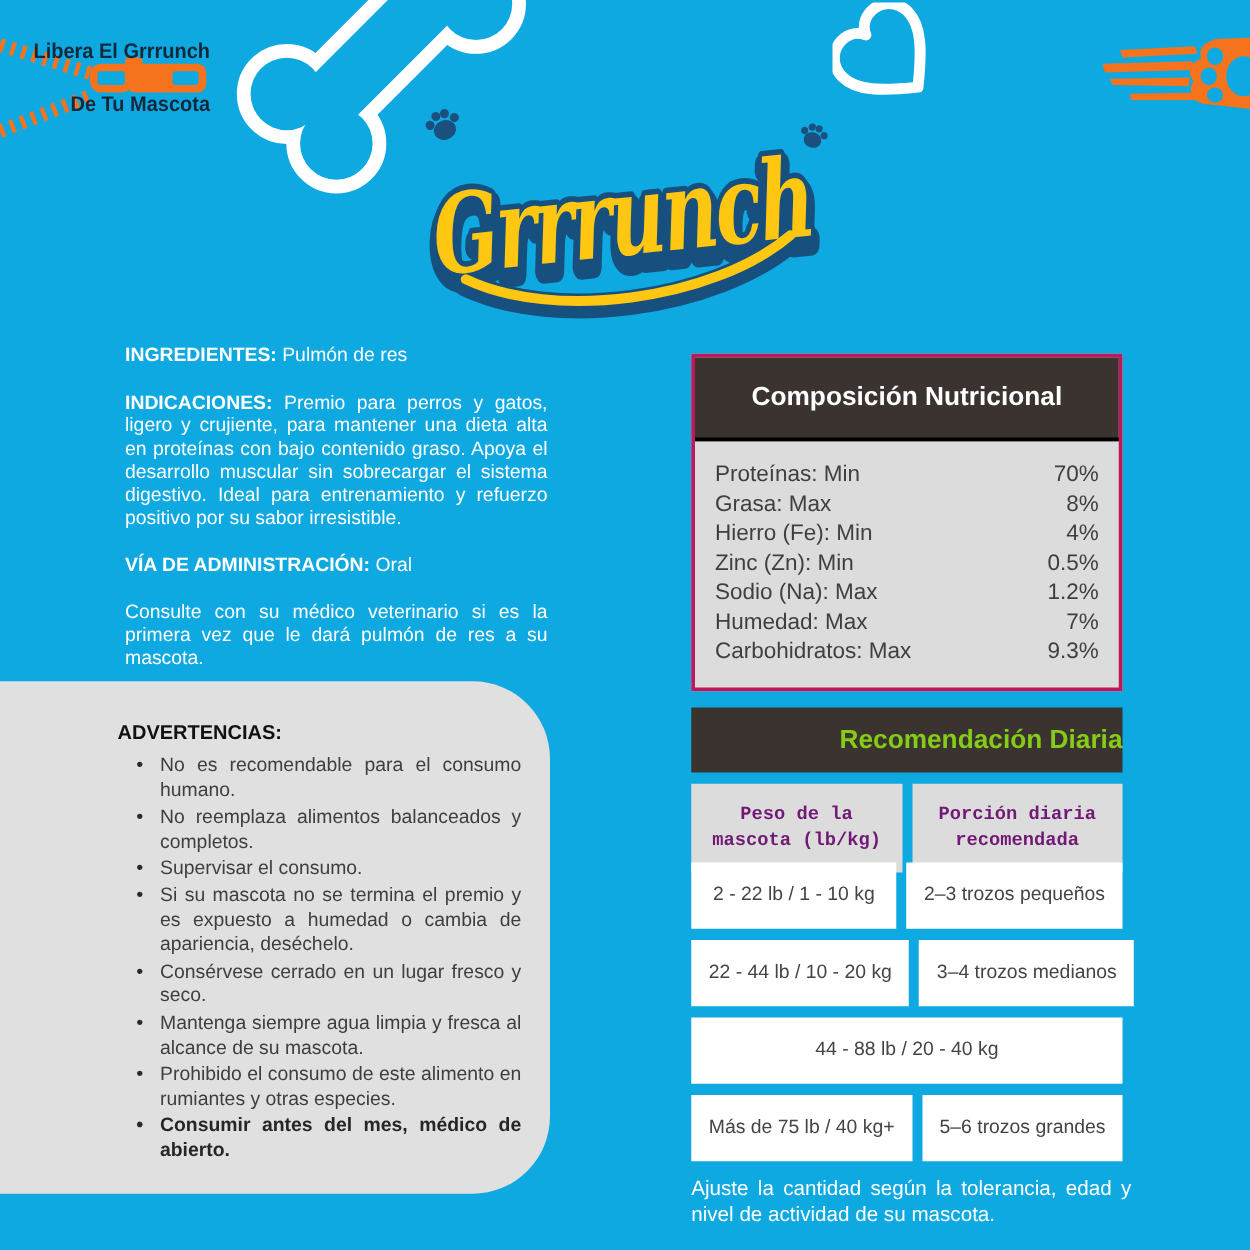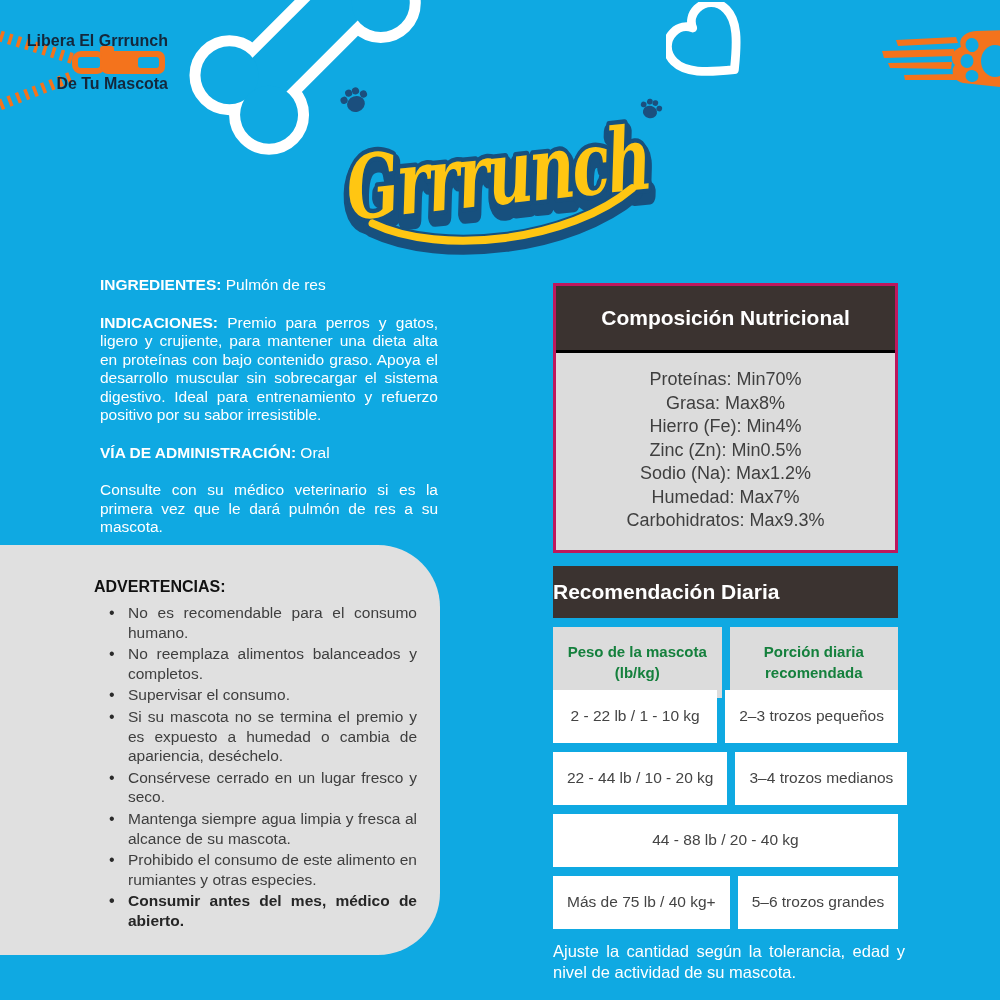--- a/index.html
+++ b/index.html
@@ -38,29 +38,29 @@
   .warn-list li::before{content:"\2022";position:absolute;left:5px;top:0;
     font-size:16px;color:#2A2A2A;}
   .warn-list li.bold{font-weight:bold;color:#262626;}
 
   
   .ntable{left:553px;top:283px;width:345px;box-sizing:border-box;
     border:3px solid #be185d;background:#DCDCDC;}
   .nhead{background:#3B3330;color:#FFFFFF;font-weight:bold;font-size:21px;
     text-align:center;padding:20px 4px;border-bottom:3px solid #000000;}
   .nbody{padding:15px 16px 17px 16px;}
-  .nrow{display:flex;justify-content:center;
+  .nrow{display:flex;justify-content:space-between;
     font-size:18px;line-height:23.5px;color:#3F3F3F;}
 
   
   .dhead{left:553px;top:566px;width:345px;height:52px;background:#3B3330;
-    color:#ffffff;font-weight:bold;font-size:21px;text-align:left;line-height:52px;}
+    color:#84cc16;font-weight:bold;font-size:21px;text-align:right;line-height:52px;}
   .dcolheads{left:553px;top:627px;width:345px;display:flex;gap:8px;}
   .dcolheads .dcell{background:#DCDCDC;font-weight:bold;font-size:15px;
-    color:#15803d;height:71px;}
+    color:#701a75;height:71px;font-family:Liberation Mono, monospace;}
   .dcell{flex:1;display:flex;align-items:center;justify-content:center;
     text-align:center;padding:0 14px;box-sizing:border-box;line-height:1.35;}
   .drows{left:553px;top:690px;width:345px;}
   .drow{display:flex;gap:8px;margin-bottom:9px;}
   .drow .dcell{background:#FFFFFF;height:53px;font-size:15.5px;color:#444444;
     white-space:nowrap;}
   .dfoot{left:553px;top:941px;width:352px;color:#FFFFFF;font-size:16.5px;
     line-height:21px;text-align:justify;}
 </style>
 </head>

